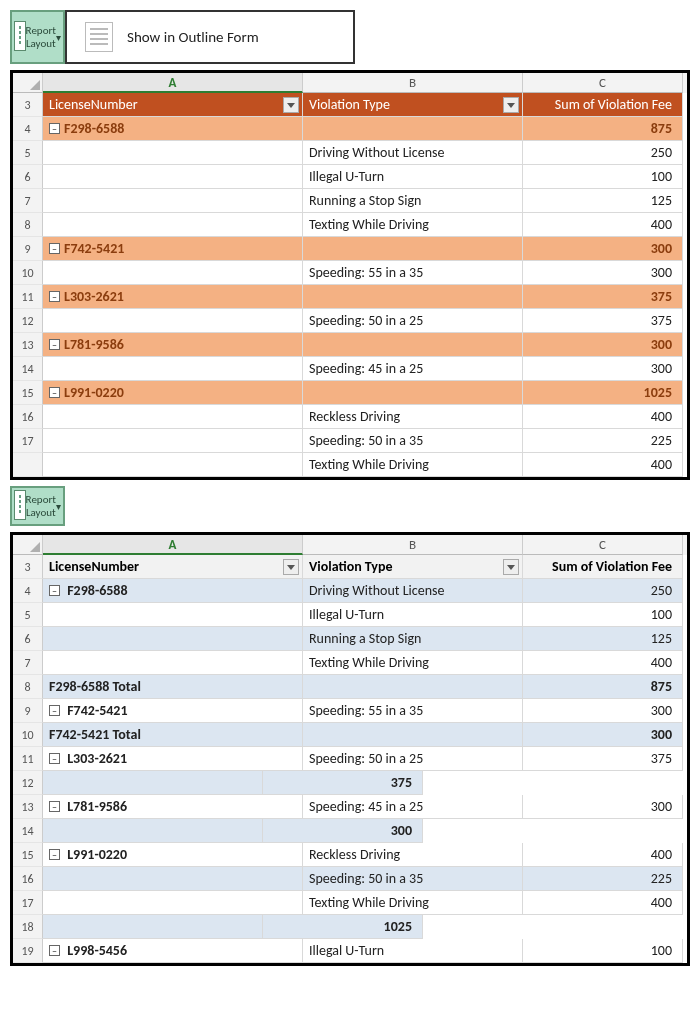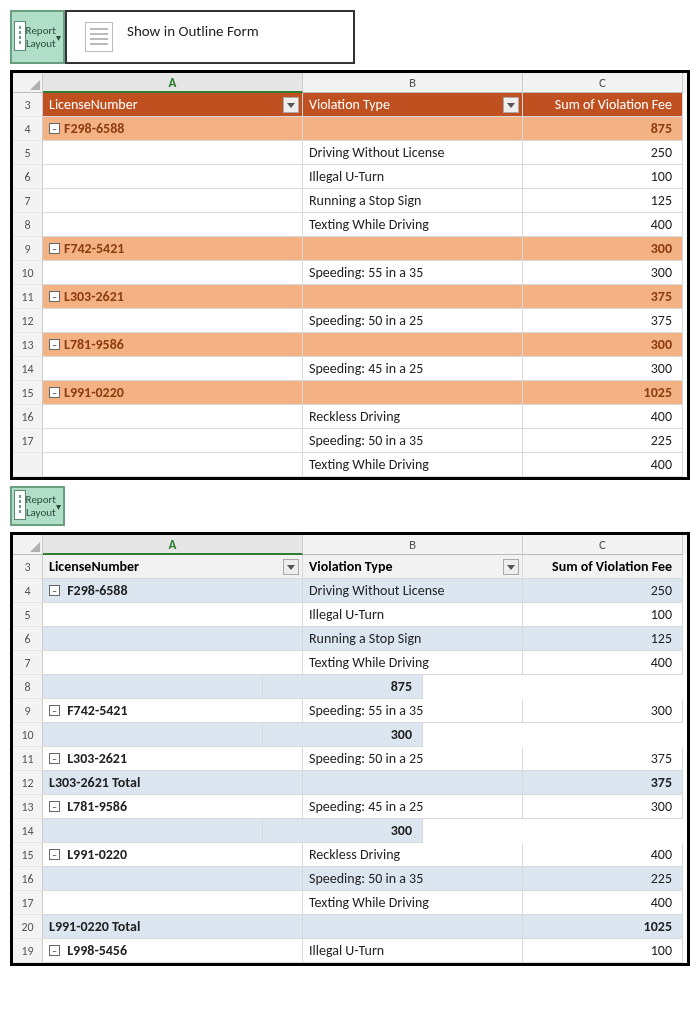--- a/index.html
+++ b/index.html
@@ -36,21 +36,21 @@
   .ribbon-btn .doc-icon::before {
     content:""; position:absolute; left:4px; right:4px; top:4px; height:3px; background:#6aa084;
     box-shadow: 0 5px 0 #6aa084, 0 10px 0 #6aa084, 0 15px 0 #6aa084;
   }
   .ribbon-btn .caret { font-size:10px; }
 
   .menu-box {
     border: 2px solid #333;
     background: #fff;
     display: flex;
-    align-items: flex-start;
+    align-items: center;
     padding: 10px 18px;
     flex: 0 0 auto;
     width: 290px;
   }
   .menu-box .mi-icon {
     width: 28px; height: 30px; border:1px solid #bbb; background:#fff; margin-right:14px; position:relative;
   }
   .menu-box .mi-icon::before {
     content:""; position:absolute; left:4px; right:4px; top:5px; height:2px; background:#bbb;
     box-shadow: 0 5px 0 #bbb, 0 10px 0 #bbb, 0 15px 0 #bbb;
@@ -273,43 +273,44 @@
         <div class="cell colC">125</div>
       </div>
       <div class="row white">
         <div class="rowhdr">7</div>
         <div class="cell colA"></div>
         <div class="cell colB">Texting While Driving</div>
         <div class="cell colC">400</div>
       </div>
       <div class="row total">
         <div class="rowhdr">8</div>
+        <div class="cell colA">F298-6588 Total</div>
         <div class="cell colB"></div>
         <div class="cell colC">875</div>
       </div>
       <div class="row white">
         <div class="rowhdr">9</div>
         <div class="cell colA" style="font-weight: bold;"><span class="collapse-box">–</span>&nbsp;<span>F742-5421</span></div>
         <div class="cell colB">Speeding: 55 in a 35</div>
         <div class="cell colC">300</div>
       </div>
       <div class="row total">
         <div class="rowhdr">10</div>
+        <div class="cell colA">F742-5421 Total</div>
         <div class="cell colB"></div>
         <div class="cell colC">300</div>
       </div>
       <div class="row white">
         <div class="rowhdr">11</div>
         <div class="cell colA" style="font-weight: bold;"><span class="collapse-box">–</span>&nbsp;<span>L303-2621</span></div>
         <div class="cell colB">Speeding: 50 in a 25</div>
         <div class="cell colC">375</div>
       </div>
       <div class="row total">
         <div class="rowhdr">12</div>
-        <div class="cell colA">L303-2621 Total</div>
         <div class="cell colB"></div>
         <div class="cell colC">375</div>
       </div>
       <div class="row white">
         <div class="rowhdr">13</div>
         <div class="cell colA" style="font-weight: bold;"><span class="collapse-box">–</span>&nbsp;<span>L781-9586</span></div>
         <div class="cell colB">Speeding: 45 in a 25</div>
         <div class="cell colC">300</div>
       </div>
       <div class="row total">
@@ -329,22 +330,21 @@
         <div class="cell colB">Speeding: 50 in a 35</div>
         <div class="cell colC">225</div>
       </div>
       <div class="row white">
         <div class="rowhdr">17</div>
         <div class="cell colA"></div>
         <div class="cell colB">Texting While Driving</div>
         <div class="cell colC">400</div>
       </div>
       <div class="row total">
-        <div class="rowhdr">20</div>
-        <div class="cell colA">L991-0220 Total</div>
+        <div class="rowhdr">18</div>
         <div class="cell colB"></div>
         <div class="cell colC">1025</div>
       </div>
       <div class="row white">
         <div class="rowhdr">19</div>
         <div class="cell colA" style="font-weight: bold;"><span class="collapse-box">–</span>&nbsp;<span>L998-5456</span></div>
         <div class="cell colB">Illegal U-Turn</div>
         <div class="cell colC">100</div>
       </div>
     </div>

